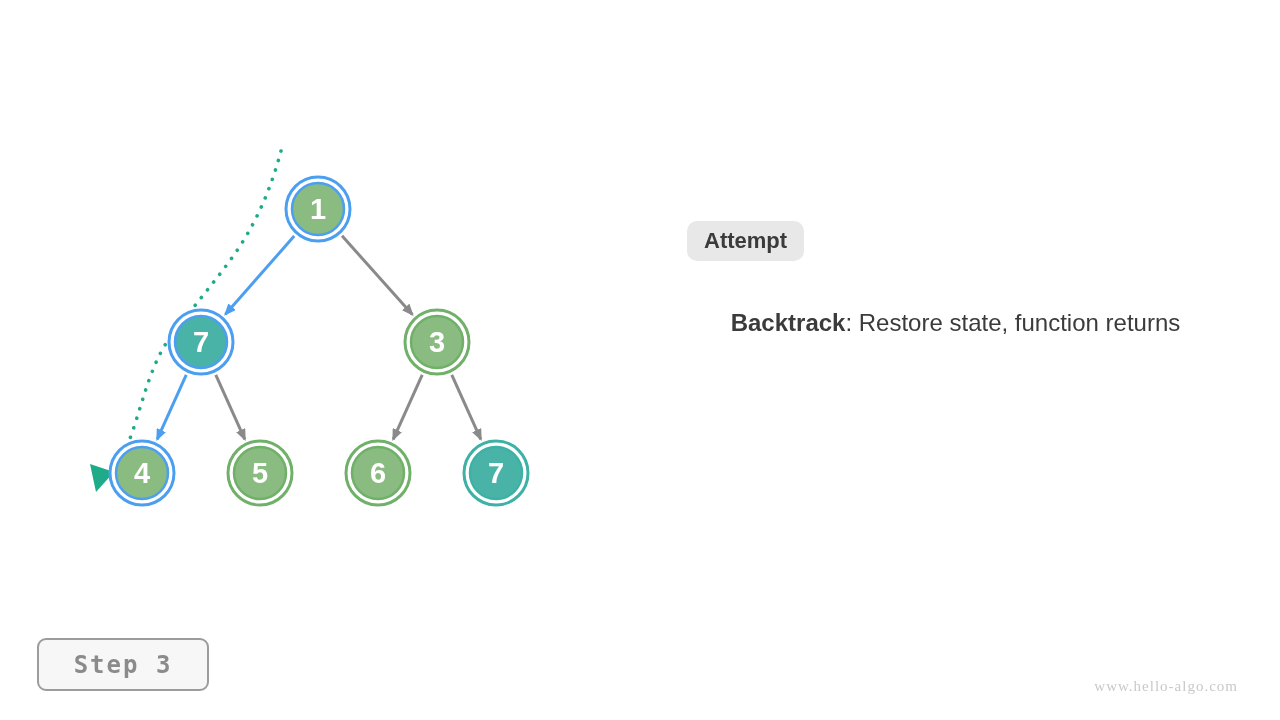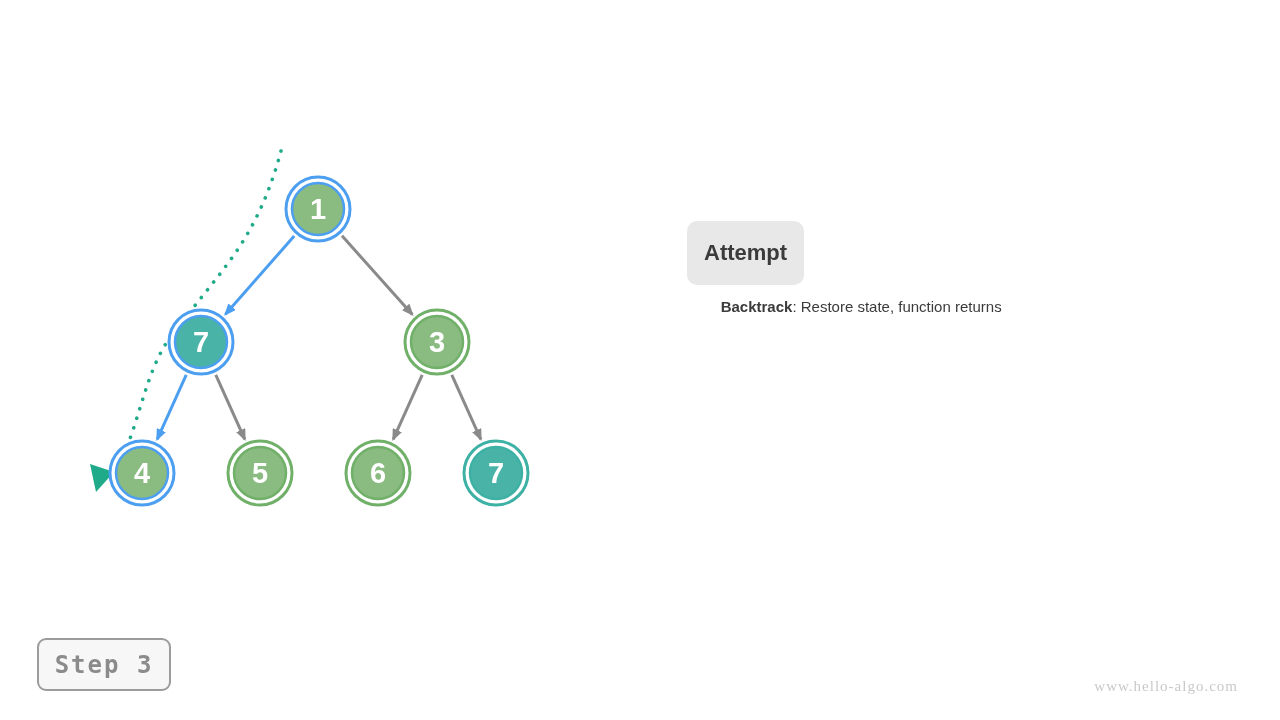--- a/index.html
+++ b/index.html
@@ -1,37 +1,37 @@
 <!DOCTYPE html>
 <html style="--green-fill: #8ABB81; --green-ring: #70B069; --teal-fill: #49B3A7; --teal-ring: #3EB1A5; --edge-blue: #4C9FF0; --edge-gray: #8A8A8A; --trace-green: #1FAB89; --path-blue: #1E88D2; --res-teal: #2F9C8C; --text-dark: #3B3B3B; --code-gray: #4A4A4A; --chip-bg: #E8E8E8; --step-border: #9C9C9C; --step-bg: #F7F7F7; --step-text: #8B8B8B; --watermark: #C9C9C9; --node-label: #FFFFFF;"><head>
 <meta charset="utf-8">
 <style>
   html,body{margin:0;padding:0;background:#fff;}
   .stage{position:relative;width:1280px;height:720px;background:#ffffff;overflow:hidden;
          font-family:"Liberation Sans",sans-serif;}
   #tree-svg{position:absolute;left:0;top:0;}
 
-  .chip{position:absolute;left:687px;top:221px;height:64px;display:inline-flex;align-items:center;
+  .chip{position:absolute;left:687px;top:221px;height:40px;display:inline-flex;align-items:center;
         padding:0 17px;background:var(--chip-bg);border-radius:10px;
         font-size:22px;color:var(--text-dark);white-space:pre;}
   .chip .b{font-weight:bold;}
 
-  .line{position:absolute;left:704px;font-size:15px;color:var(--text-dark);white-space:pre;}
+  .line{position:absolute;left:704px;font-size:24px;color:var(--text-dark);white-space:pre;}
   .line .b{font-weight:bold;}
   .backtrack{top:281px;}
 
   .code{position:absolute;left:704px;font-family:"DejaVu Sans Mono",monospace;font-size:22px;
         letter-spacing:1.5px;word-spacing:7px;white-space:pre;color:var(--code-gray);}
   .path-line{top:331px;}
   .res-line{top:448px;}
   .code .var{font-weight:bold;}
   .path-var{color:var(--path-blue);}
   .res-var{color:var(--res-teal);}
 
-  .step{position:absolute;left:37px;top:638px;width:134px;height:53px;box-sizing:border-box;
+  .step{position:absolute;left:37px;top:638px;width:172px;height:53px;box-sizing:border-box;
         border:2px solid var(--step-border);border-radius:9px;background:var(--step-bg);
         display:flex;align-items:center;justify-content:center;
         font-family:"DejaVu Sans Mono",monospace;font-weight:bold;font-size:24px;
         letter-spacing:2px;color:var(--step-text);}
 
   .wm{position:absolute;right:42px;top:678px;font-family:Liberation Serif, serif;
       font-size:15px;letter-spacing:1px;color:var(--watermark);}
 </style>
 </head>
 <body>

